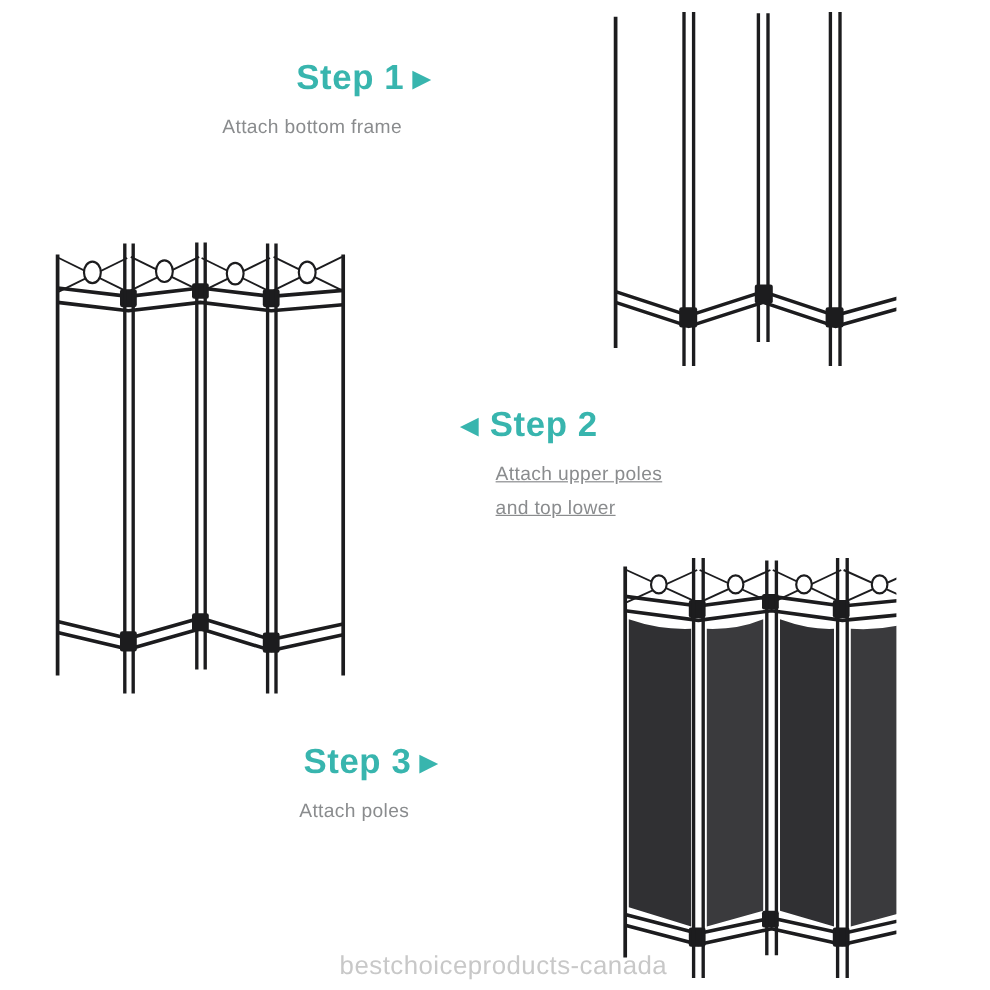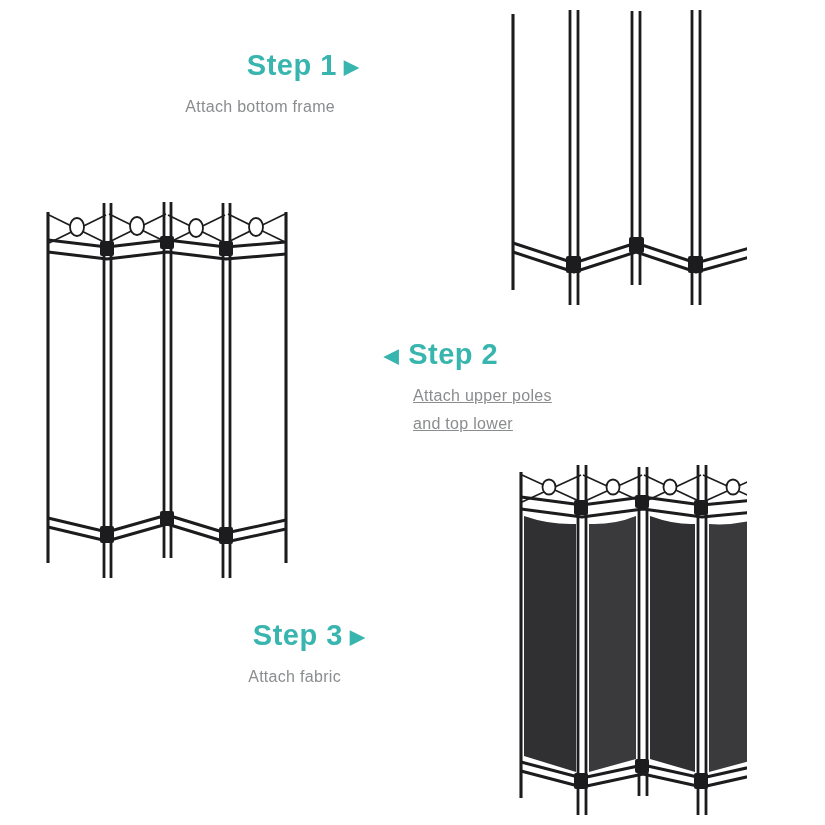--- a/index.html
+++ b/index.html
@@ -93,21 +93,21 @@
       <div>Attach upper poles</div>
       <div>and top lower</div>
     </div>
   </div>
 
   <div class="step" id="step3-block">
     <div class="step-heading">
       <span>Step 3</span><span class="arrow right">▶</span>
     </div>
     <div class="step-desc">
-      <div>Attach fabric</div>
+      <div>Attach poles</div>
     </div>
   </div>
 
   <svg id="step1-illustration" width="256" height="300" viewBox="0 0 256 300" aria-label="bottom-frame-attached-to-lower-poles">
     <g>
       <line class="fr-p" x1="8" y1="6" x2="8" y2="282"></line>
       <line class="fr-p2" x1="65" y1="2" x2="65" y2="297"></line>
       <line class="fr-p2" x1="73" y1="2" x2="73" y2="297"></line>
       <line class="fr-p2" x1="127" y1="3" x2="127" y2="277"></line>
       <line class="fr-p2" x1="135" y1="3" x2="135" y2="277"></line>
@@ -158,20 +158,21 @@
     </g>
     <g>
       <polyline class="fr-r" points="4,320 63,334 123,317 182,335 242,322"></polyline>
       <polyline class="fr-r" points="4,329 63,343 123,326 182,344 242,331"></polyline>
       <rect class="fr-h" x="56" y="328" width="14" height="17" rx="2"></rect>
       <rect class="fr-h" x="175" y="329" width="14" height="17" rx="2"></rect>
       <rect class="fr-h" x="116" y="313" width="14" height="15" rx="2"></rect>
     </g>
   </svg>
 
+  <div class="watermark">bestchoiceproducts-canada</div>
 
   <svg id="step3-illustration" width="265" height="368" viewBox="0 0 265 368" aria-label="four-panel-divider-with-black-fabric-panels">
     <g>
       <line class="fr-x" x1="19" y1="18" x2="78" y2="45"></line>
         <line class="fr-x" x1="19" y1="45" x2="78" y2="18"></line>
       <line class="fr-x" x1="80" y1="18" x2="139" y2="45"></line>
         <line class="fr-x" x1="80" y1="45" x2="139" y2="18"></line>
       <line class="fr-x" x1="141" y1="18" x2="198" y2="45"></line>
         <line class="fr-x" x1="141" y1="45" x2="198" y2="18"></line>
       <line class="fr-x" x1="200" y1="18" x2="260" y2="45"></line>

